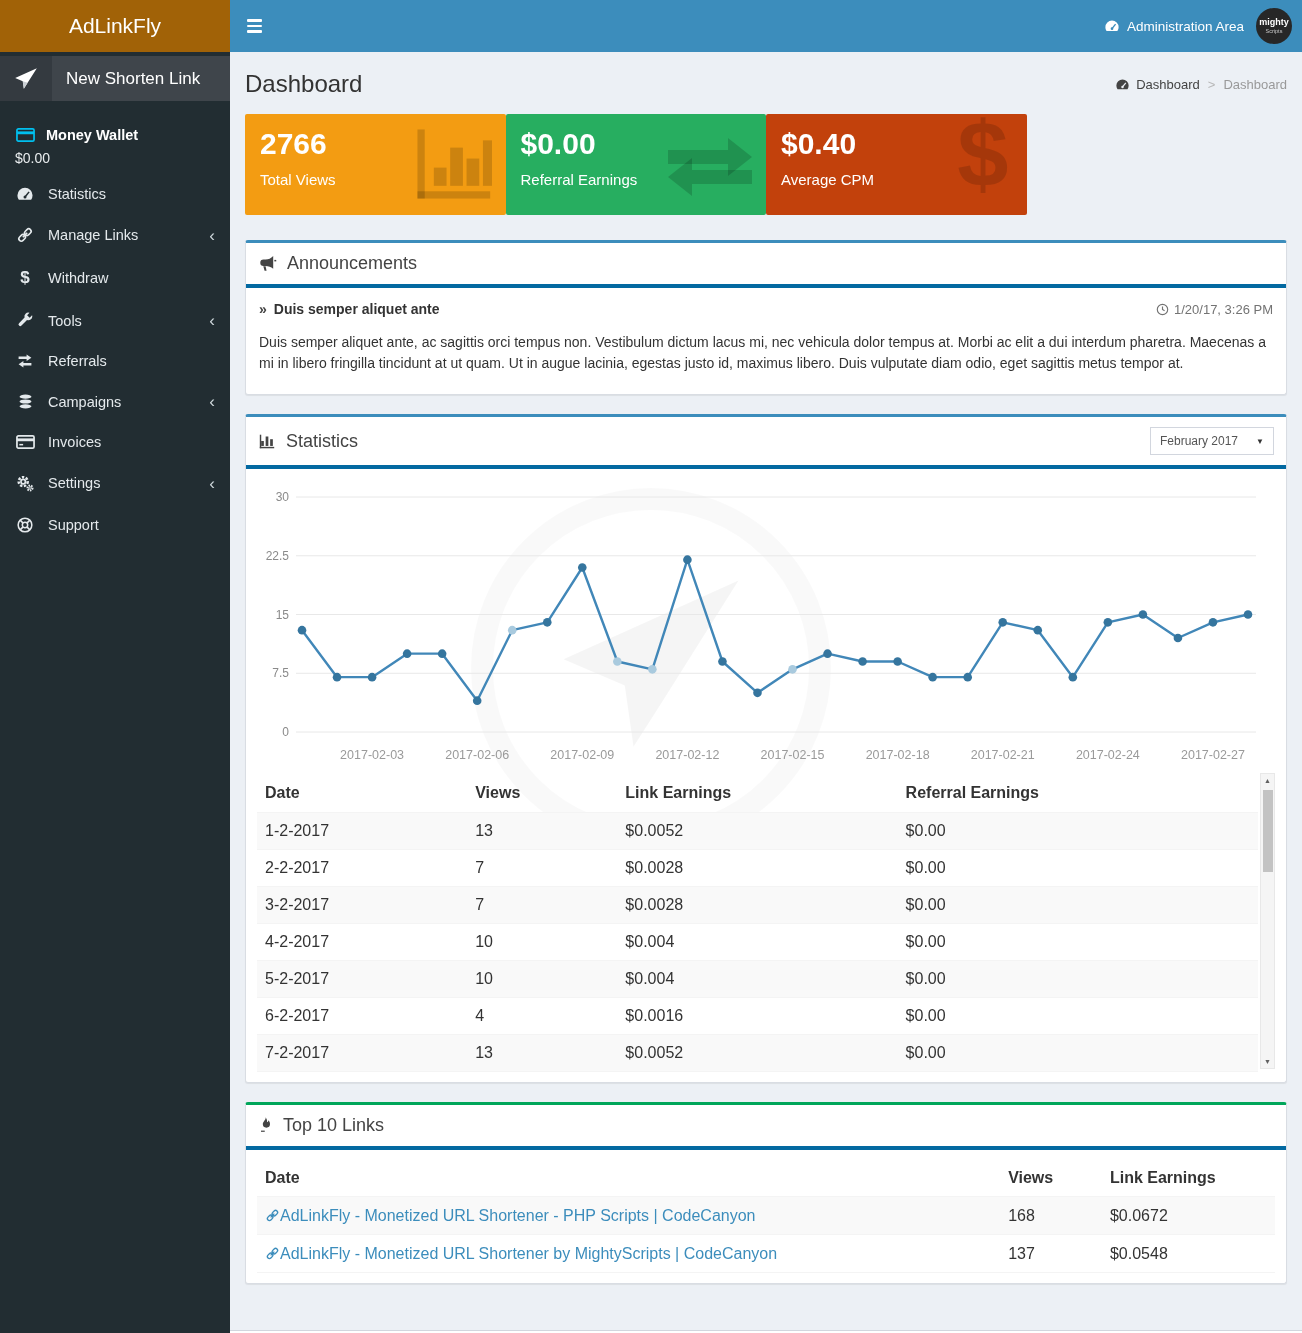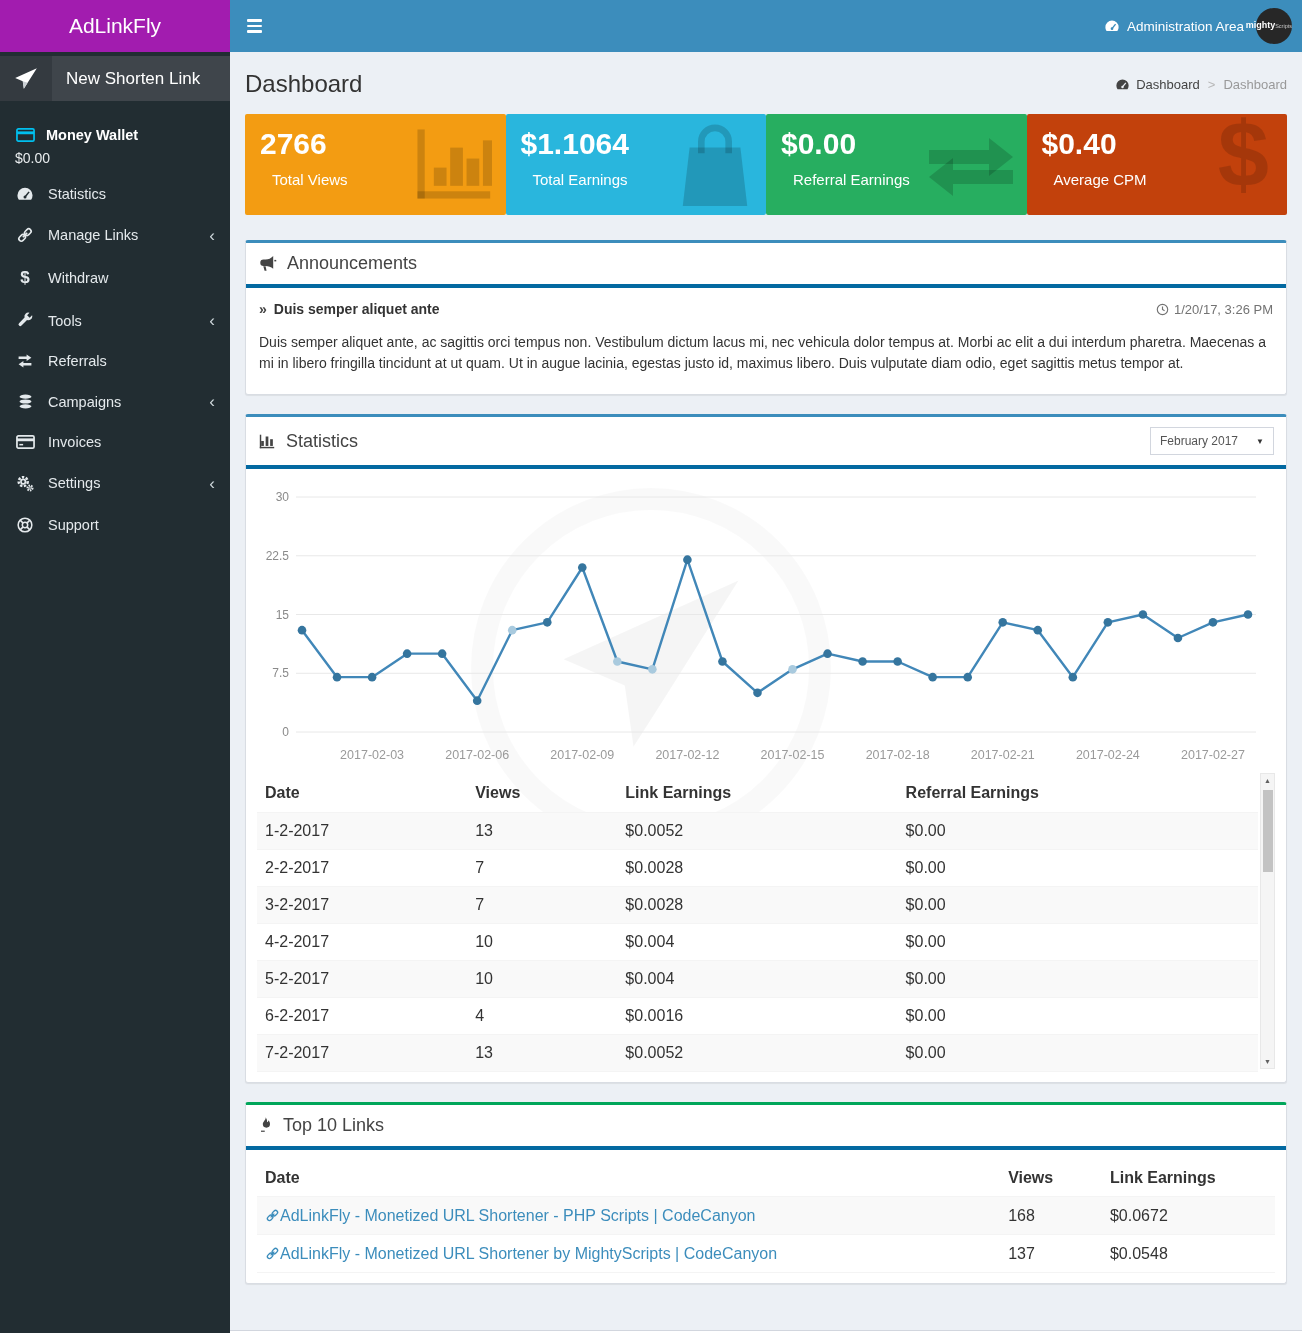--- a/index.html
+++ b/index.html
@@ -1,58 +1,58 @@
 <!DOCTYPE html>
 <html><head>
 <meta charset="utf-8">
 <style>
   * { margin:0; padding:0; box-sizing:border-box; }
   html,body { width:1302px; height:1333px; overflow:hidden; background:#fff;
     font-family:"Liberation Sans","DejaVu Sans",sans-serif; }
 
   
   .sidebar{position:absolute;left:0;top:0;width:230px;height:1333px;background:#222d32;z-index:5;}
-  .logo{height:52px;background:#a21caf;color:#fff;font-size:21px;display:flex;align-items:center;justify-content:center;cursor:pointer;}
+  .logo{height:52px;background:#a16207;color:#fff;font-size:21px;display:flex;align-items:center;justify-content:center;cursor:pointer;}
   .new-link-btn{margin-top:4px;display:flex;height:45px;background:#3f454b;cursor:pointer;align-items:stretch;}
   .new-link-icon{width:52px;background:#343a40;display:flex;align-items:center;justify-content:center;}
   .new-link-label{color:#fff;font-size:17px;display:flex;align-items:center;padding-left:14px;}
   .menu{padding:16px 0 0;}
   .wallet{padding:10px 15px 8px;}
   .wallet-row{display:flex;align-items:center;gap:11px;}
   .wallet-label{color:#fff;font-weight:700;font-size:14.5px;}
   .wallet-amount{color:#e8ecee;font-size:14px;margin-top:7px;}
   .menu-item{display:flex;align-items:center;gap:13px;padding:12px 15px;color:#e4e9ec;font-size:14.5px;cursor:pointer;}
   .mi-icon{width:20px;display:flex;justify-content:center;color:#e4e9ec;}
   .mi-dollar{font-size:17px;font-weight:700;width:20px;text-align:center;}
   .chev{margin-left:auto;color:#cfd8dc;font-size:17px;line-height:1;}
 
   
   .main{margin-left:230px;width:1072px;}
   .navbar{height:52px;background:#3c8dbc;position:relative;display:flex;align-items:center;}
   .hamburger{width:48px;height:52px;display:flex;flex-direction:column;justify-content:center;align-items:center;gap:3px;cursor:pointer;}
   .hamburger .bar{width:15px;height:2.5px;background:#fff;border-radius:1px;}
   .nav-right{position:absolute;right:10px;top:0;height:52px;display:flex;align-items:center;gap:12px;}
   .admin-area{color:#fff;font-size:13.5px;display:flex;align-items:center;gap:7px;cursor:pointer;}
-  .avatar{width:36px;height:36px;border-radius:50%;background:#272727;color:#fff;display:flex;flex-direction:row;align-items:center;justify-content:flex-end;cursor:pointer;line-height:1.1;}
+  .avatar{width:36px;height:36px;border-radius:50%;background:#272727;color:#fff;display:flex;flex-direction:column;align-items:center;justify-content:center;cursor:pointer;line-height:1.1;}
   .avatar .l1{font-size:9px;font-weight:700;}
   .avatar .l2{font-size:5.5px;color:#c9c9c9;}
 
   .content{background:#ecf0f5;padding:12px 15px 27px;}
   .page-head{display:flex;align-items:center;justify-content:space-between;margin:6px 0 16px;}
   .page-title{font-size:24px;color:#333;font-weight:400;}
   .breadcrumb{display:flex;align-items:center;gap:8px;font-size:13px;}
   .bc-first{color:#444;display:flex;align-items:center;gap:6px;cursor:pointer;}
   .bc-sep{color:#b7b7b7;}
   .bc-active{color:#999;}
 
   
   .cards{display:grid;grid-template-columns:repeat(4,1fr);margin-bottom:25px;}
   .card{position:relative;height:101px;border-radius:2px;color:#fff;padding:13px 15px;overflow:hidden;}
   .card-value{font-size:30px;font-weight:700;position:relative;z-index:1;}
-  .card-label{font-size:15px;margin-top:10px;position:relative;z-index:1;margin-left:12px;}
+  .card-label{font-size:15px;margin-top:10px;position:relative;z-index:1;}
   .card-icon{position:absolute;right:10px;top:10px;color:rgba(0,0,0,0.16);z-index:0;}
   .card-icon-dollar{position:absolute;right:18px;top:-12px;font-size:92px;font-weight:700;color:rgba(0,0,0,0.15);z-index:0;}
 
   
   .panel{background:#fff;border:1px solid #d9dde3;border-top:3px solid #3c8dbc;border-radius:3px;box-shadow:0 1px 1px rgba(0,0,0,0.07);margin-bottom:19px;position:relative;}
   .panel.green{border-top-color:#00a65a;}
   .panel-header{padding:10px 12px;font-size:18px;color:#444;display:flex;align-items:center;gap:10px;border-bottom:4px solid #0369a1;}
   .ph-icon{color:#444;display:flex;}
   .select{margin-left:auto;border:1px solid #d2d6de;background:#fff;font-size:12px;color:#555;padding:6px 9px;width:124px;display:flex;justify-content:space-between;align-items:center;cursor:pointer;}
   .select .caret{font-size:8px;color:#333;}
@@ -276,30 +276,20 @@
         <div class="card-value">2766</div>
         <div class="card-label">Total Views</div>
         <span class="card-icon">
           <svg width="88" height="80" viewBox="0 0 48 44" fill="currentColor">
               <rect x="5" y="3" width="4" height="38"></rect>
               <rect x="5" y="37" width="40" height="4"></rect>
               <rect x="14" y="24" width="7" height="10"></rect>
               <rect x="23" y="13" width="7" height="21"></rect>
               <rect x="32" y="19" width="7" height="15"></rect>
               <rect x="41" y="9" width="5" height="25"></rect>
-            </svg>
-        </span>
-      </div>
-      <div class="card" style="background:#29b6dd;">
-        <div class="card-value">$1.1064</div>
-        <div class="card-label">Total Earnings</div>
-        <span class="card-icon">
-          <svg width="82" height="86" viewBox="0 0 40 44">
-              <path d="M7 12h26l3.5 30h-33z" fill="currentColor"></path>
-              <path d="M13 15V9a7 7 0 0 1 14 0v6" fill="none" stroke="currentColor" stroke-width="3.4"></path>
             </svg>
         </span>
       </div>
       <div class="card" style="background:#27ae60;">
         <div class="card-value">$0.00</div>
         <div class="card-label">Referral Earnings</div>
         <span class="card-icon" style="top:22px;">
           <svg width="92" height="62" viewBox="0 0 46 31" fill="currentColor">
               <polygon points="2,7 32,7 32,1 44,10.5 32,20 32,14 2,14"></polygon>
               <polygon points="44,17 14,17 14,11 2,20.5 14,30 14,24 44,24"></polygon>

